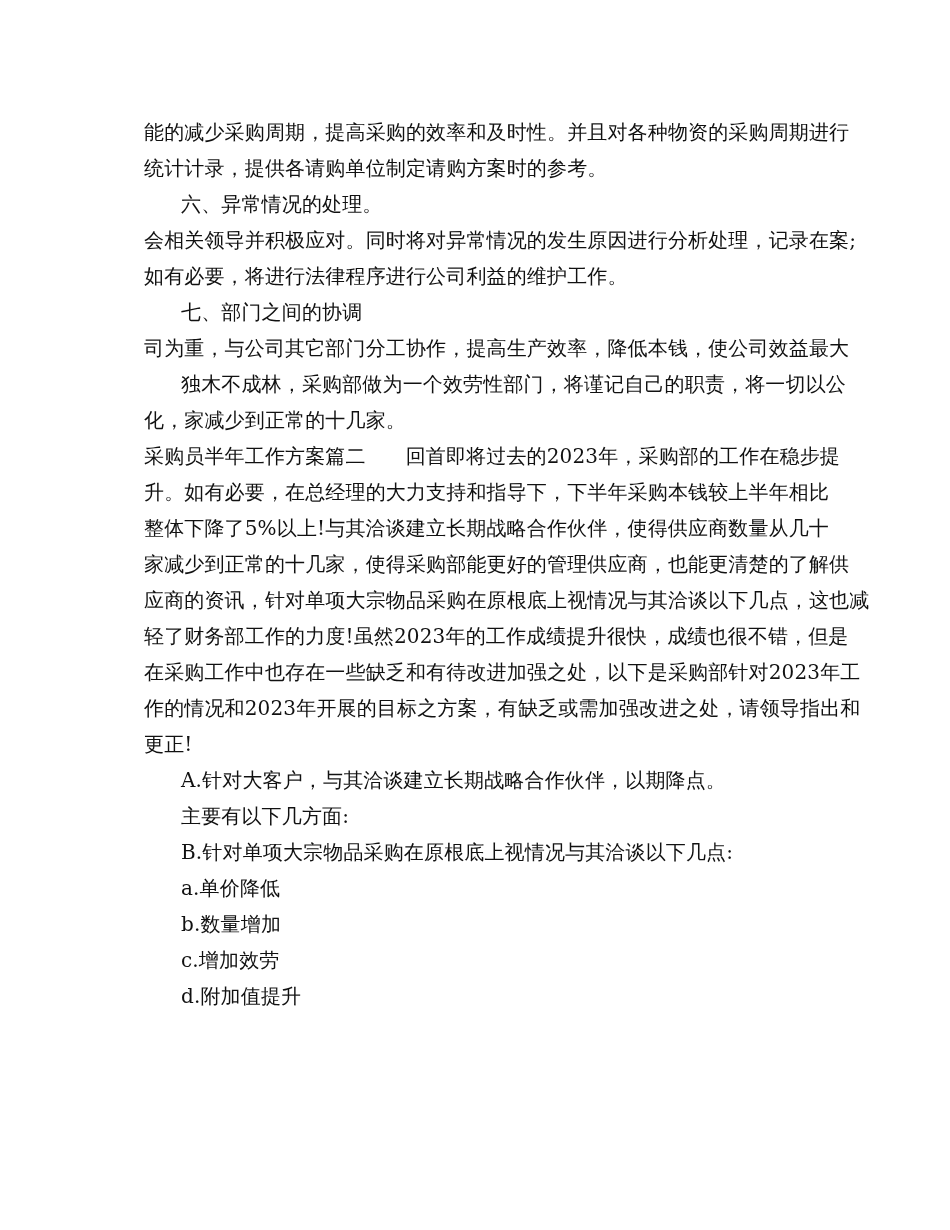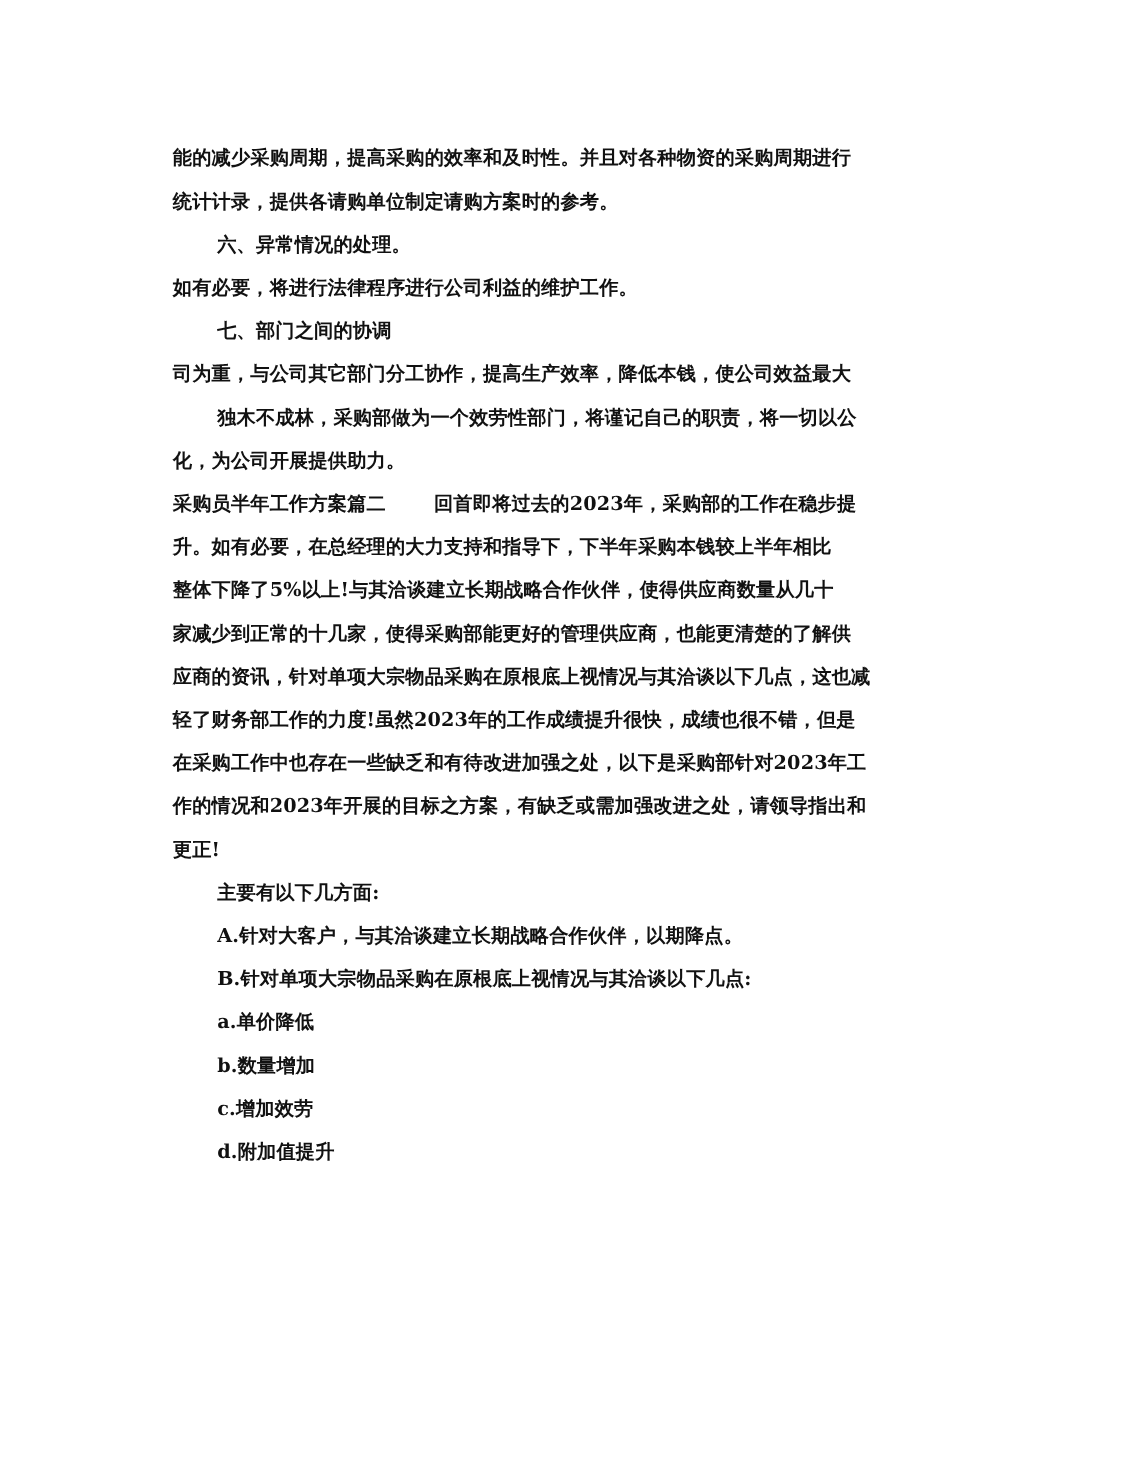--- a/index.html
+++ b/index.html
@@ -15,64 +15,64 @@
       font-family: "DejaVu Serif", "Liberation Serif", serif;
       color: #111111;
     }
     .page {
       position: absolute;
       left: 144px;
       top: 114px;
       width: 660px;
     }
     .line {
-      font-size: 16px;
+      font-size: 20px;
       line-height: 36px;
       height: 36px;
       white-space: nowrap;
       letter-spacing: 0.15px;
-      font-weight: bold;
     }
     .indent {
       padding-left: 37px;
     }
     .gap {
       display: inline-block;
       width: 40px;
     }
   </style>
 </head>
 <body>
 
 <div class="page">
 
   <div class="line">能的减少采购周期，提高采购的效率和及时性。并且对各种物资的采购周期进行</div>
   <div class="line">统计计录，提供各请购单位制定请购方案时的参考。</div>
 
   <div class="line indent">六、异常情况的处理。</div>
+  <div class="line">会相关领导并积极应对。同时将对异常情况的发生原因进行分析处理，记录在案;</div>
   <div class="line">如有必要，将进行法律程序进行公司利益的维护工作。</div>
 
   <div class="line indent">七、部门之间的协调</div>
   <div class="line">司为重，与公司其它部门分工协作，提高生产效率，降低本钱，使公司效益最大</div>
   <div class="line indent">独木不成林，采购部做为一个效劳性部门，将谨记自己的职责，将一切以公</div>
-  <div class="line">化，为公司开展提供助力。</div>
+  <div class="line">化，家减少到正常的十几家。</div>
 
   <div class="line">
     <span>采购员半年工作方案篇二</span><span class="gap"></span><span>回首即将过去的2023年，采购部的工作在稳步提</span>
   </div>
   <div class="line">升。如有必要，在总经理的大力支持和指导下，下半年采购本钱较上半年相比</div>
   <div class="line">整体下降了5%以上!与其洽谈建立长期战略合作伙伴，使得供应商数量从几十</div>
   <div class="line">家减少到正常的十几家，使得采购部能更好的管理供应商，也能更清楚的了解供</div>
   <div class="line">应商的资讯，针对单项大宗物品采购在原根底上视情况与其洽谈以下几点，这也减</div>
   <div class="line">轻了财务部工作的力度!虽然2023年的工作成绩提升很快，成绩也很不错，但是</div>
   <div class="line">在采购工作中也存在一些缺乏和有待改进加强之处，以下是采购部针对2023年工</div>
   <div class="line">作的情况和2023年开展的目标之方案，有缺乏或需加强改进之处，请领导指出和</div>
   <div class="line">更正!</div>
 
+  <div class="line indent">A.针对大客户，与其洽谈建立长期战略合作伙伴，以期降点。</div>
   <div class="line indent">主要有以下几方面:</div>
-  <div class="line indent">A.针对大客户，与其洽谈建立长期战略合作伙伴，以期降点。</div>
   <div class="line indent">B.针对单项大宗物品采购在原根底上视情况与其洽谈以下几点:</div>
   <div class="line indent">a.单价降低</div>
   <div class="line indent">b.数量增加</div>
   <div class="line indent">c.增加效劳</div>
   <div class="line indent">d.附加值提升</div>
 
 </div>
 
 </body></html>

